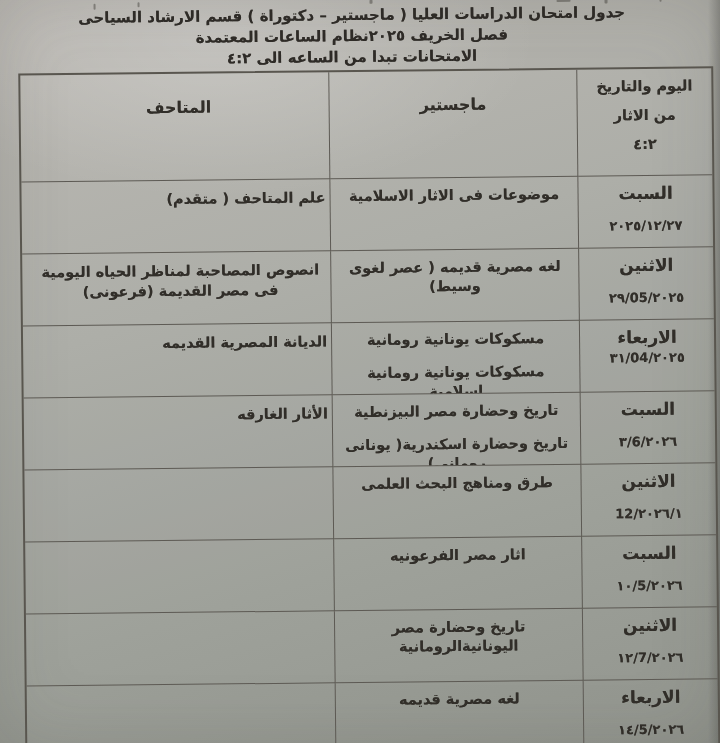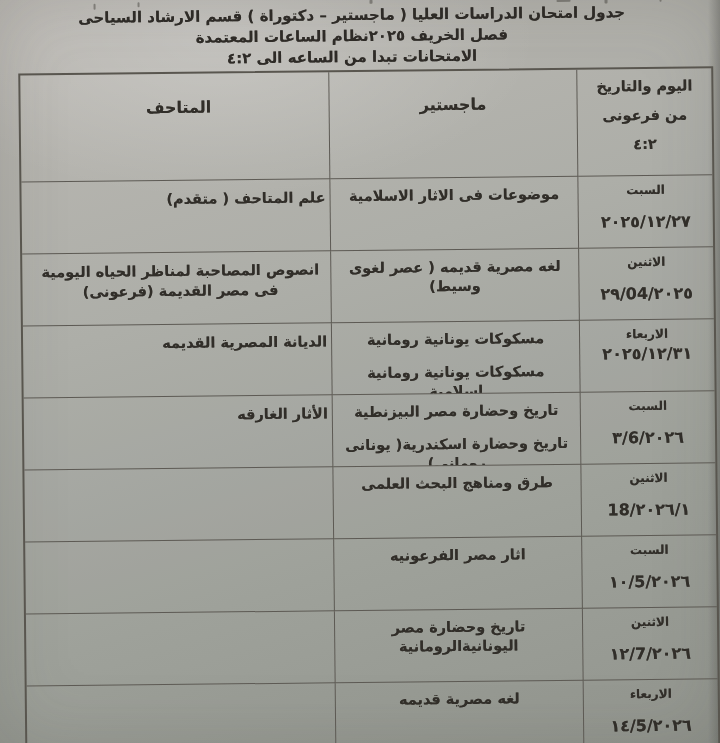--- a/index.html
+++ b/index.html
@@ -41,22 +41,22 @@
     grid-template-columns:134px 248px 1fr;
     grid-template-rows:107px repeat(8,72px);
     border:2px solid #59564f;
     font-weight:bold;
     background:rgba(255,255,255,.03);
   }
   .cell{border-bottom:1px solid #5d5a54;box-sizing:border-box;overflow:hidden;}
   .c-mag,.c-doc{border-inline-start:1px solid #5d5a54;}
 
   .c-day{display:flex;flex-direction:column;align-items:center;padding-top:7px;gap:15px;}
-  .c-day .day{font-size:12px;}
-  .c-day .date{font-size:16px;letter-spacing:.4px;}
+  .c-day .day{font-size:17px;}
+  .c-day .date{font-size:13px;letter-spacing:.4px;}
   .c-day.tight{gap:3px;}
 
   .c-head.c-day{gap:13px;padding-top:9px;font-size:14.5px;}
   .head-time{letter-spacing:3px;}
   .c-head.mid{padding-top:24px;text-align:center;font-size:16px;}
 
   .c-mag{padding:8px 6px 0;text-align:center;font-size:14.5px;line-height:19px;}
   .c-mag .sub + .sub{margin-top:14px;}
 
   .c-doc{padding:8px 4px 0 12px;font-size:14.5px;line-height:20px;text-align:start;}
@@ -80,21 +80,21 @@
     <div class="doc-header">
       <div>جدول امتحان الدراسات العليا ( ماجستير – دكتوراة ) قسم الارشاد السياحى</div>
       <div>فصل  الخريف ٢٠٢٥نظام الساعات المعتمدة</div>
       <div>الامتحانات تبدا من الساعه الى ٤:٢</div>
     </div>
 
     <div class="exam-table">
 
       <div class="cell c-day c-head">
         <div>اليوم والتاريخ</div>
-        <div>من فرعونى</div>
+        <div>من الاثار</div>
         <div class="head-time">٤:٢</div>
       </div>
       <div class="cell c-mag c-head mid">
         <span>ماجستير</span>
       </div>
       <div class="cell c-doc c-head mid">
         <span>المتاحف</span>
       </div>
 
       <div class="cell c-day">
@@ -104,33 +104,33 @@
       <div class="cell c-mag">
         <div class="sub">موضوعات فى الاثار الاسلامية</div>
         <div class="sub"></div>
       </div>
       <div class="cell c-doc">
         <div class="sub">علم المتاحف ( متقدم)</div>
       </div>
 
       <div class="cell c-day">
         <div class="day">الاثنين</div>
-        <div class="date">٢٠٢٥/04/٢٩</div>
+        <div class="date">٢٠٢٥/05/٢٩</div>
       </div>
       <div class="cell c-mag">
         <div class="sub">لغه مصرية قديمه ( عصر لغوى وسيط)</div>
         <div class="sub"></div>
       </div>
       <div class="cell c-doc center">
         <div class="sub">انصوص المصاحبة لمناظر الحياه اليومية فى مصر القديمة (فرعونى)</div>
       </div>
 
       <div class="cell c-day tight">
         <div class="day">الاربعاء</div>
-        <div class="date">٢٠٢٥/١٢/٣١</div>
+        <div class="date">٢٠٢٥/04/٣١</div>
       </div>
       <div class="cell c-mag">
         <div class="sub">مسكوكات يونانية رومانية</div>
         <div class="sub">مسكوكات يونانية رومانية اسلامية</div>
       </div>
       <div class="cell c-doc">
         <div class="sub">الديانة المصرية القديمه</div>
       </div>
 
       <div class="cell c-day">
@@ -140,21 +140,21 @@
       <div class="cell c-mag">
         <div class="sub">تاريخ وحضارة مصر البيزنطية</div>
         <div class="sub">تاريخ وحضارة اسكندرية( يونانى رومانى)</div>
       </div>
       <div class="cell c-doc">
         <div class="sub">الأثار الغارقه</div>
       </div>
 
       <div class="cell c-day">
         <div class="day">الاثنين</div>
-        <div class="date">٢٠٢٦/١/18</div>
+        <div class="date">٢٠٢٦/١/12</div>
       </div>
       <div class="cell c-mag">
         <div class="sub">طرق ومناهج البحث العلمى</div>
       </div>
       <div class="cell c-doc"></div>
 
       <div class="cell c-day">
         <div class="day">السبت</div>
         <div class="date">٢٠٢٦/5/١٠</div>
       </div>

